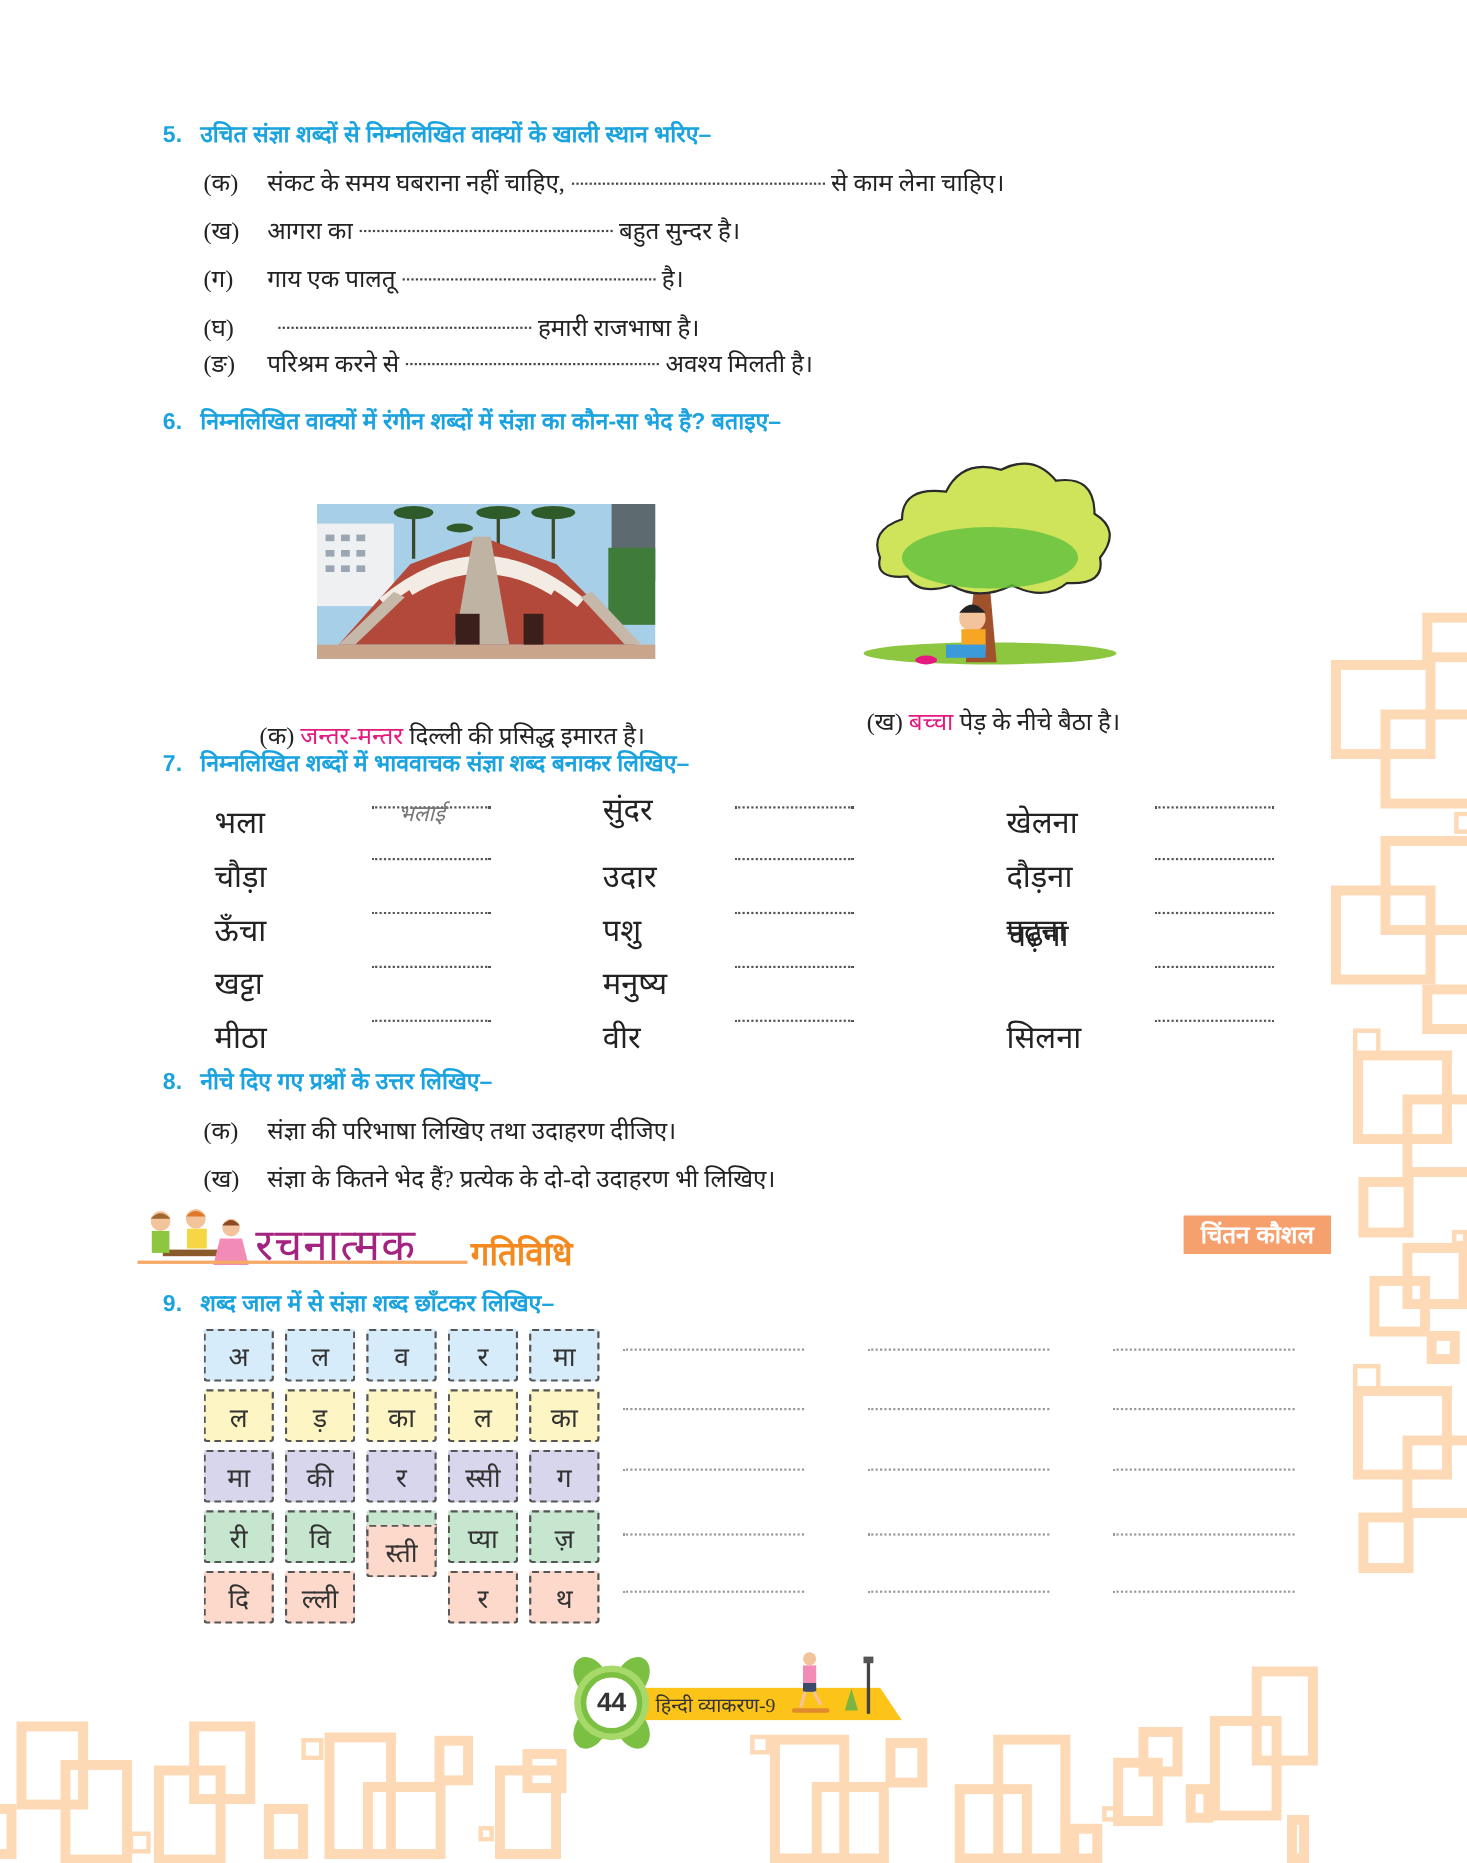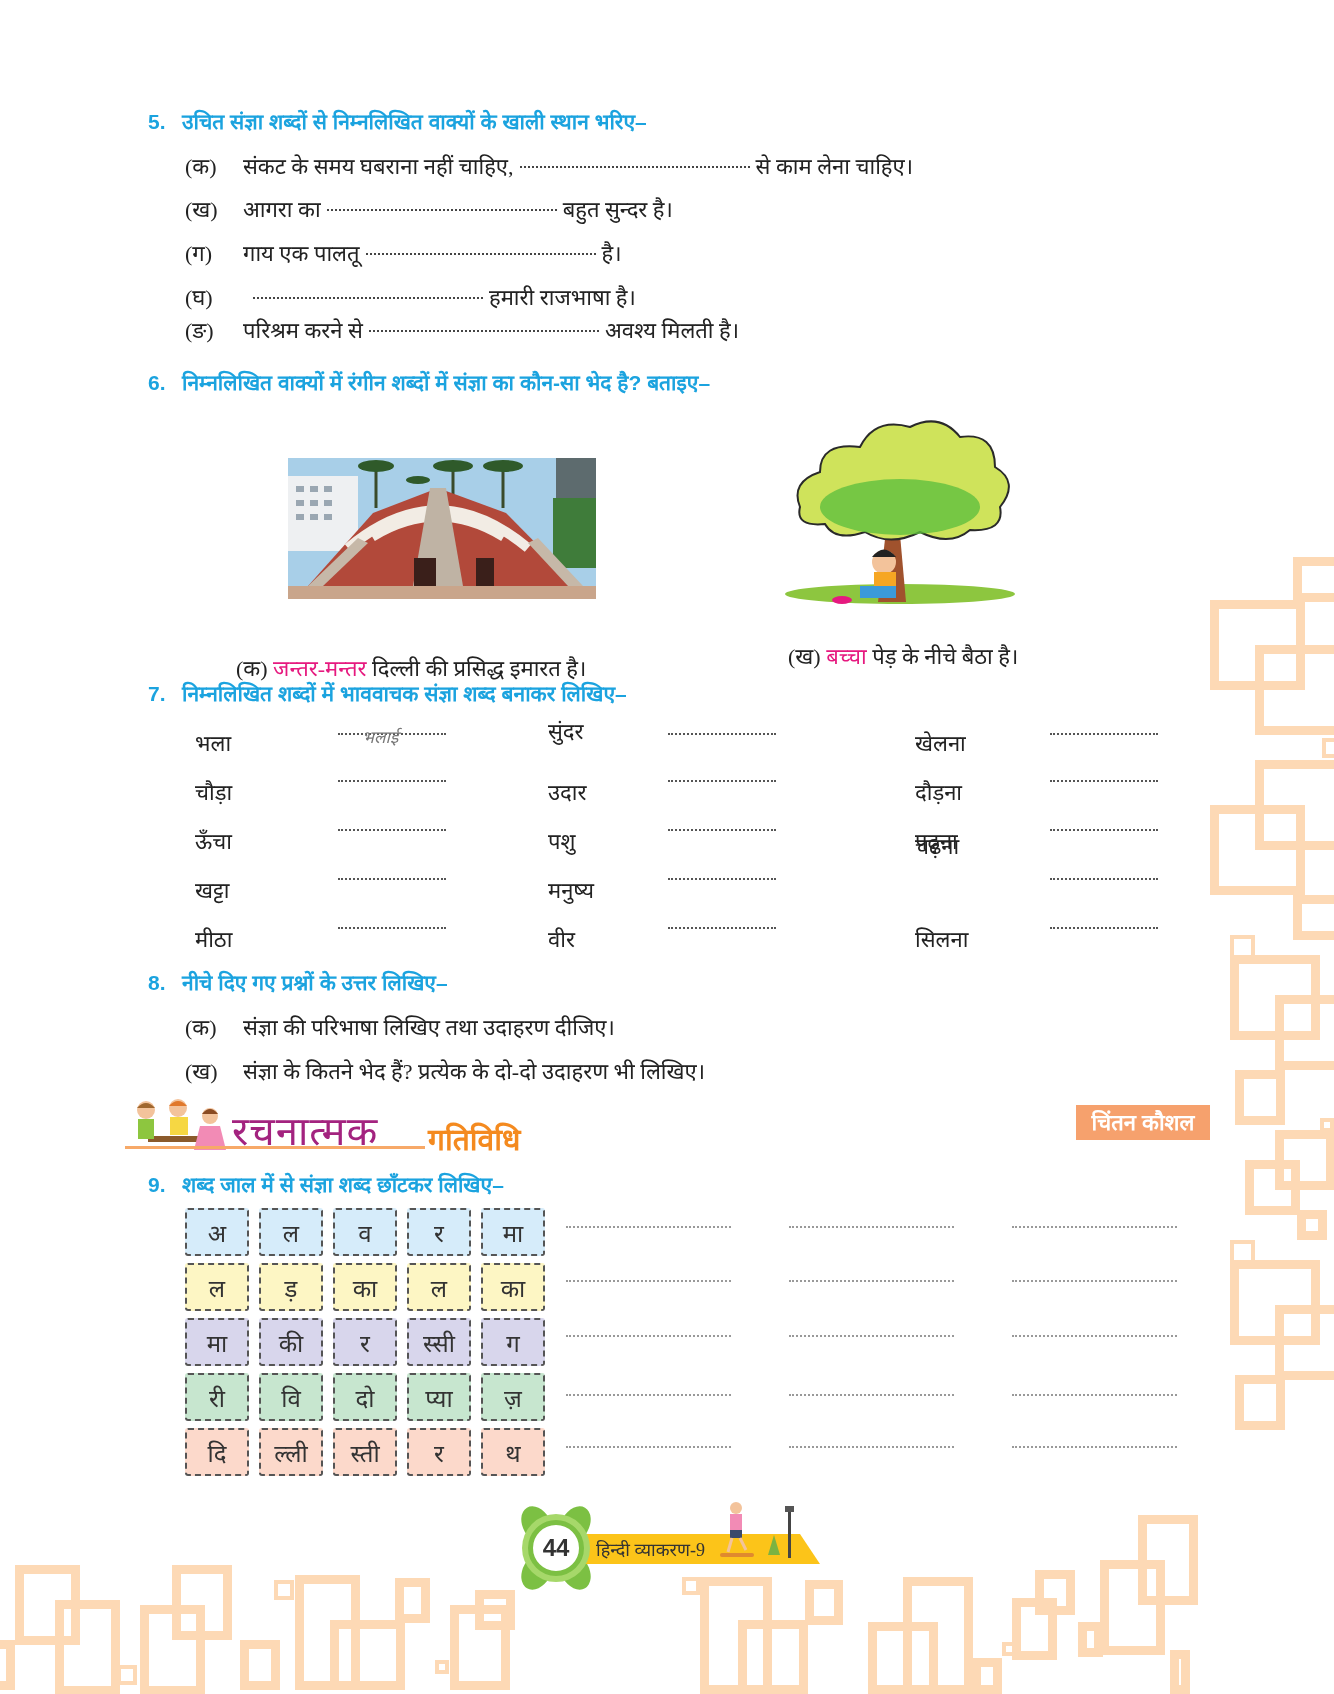--- a/index.html
+++ b/index.html
@@ -10,23 +10,23 @@
   .deco.thin { border-width: 4px; }
 
   .q-title { position: absolute; left: 148px; font-family: "Liberation Sans", "DejaVu Sans", sans-serif;
     font-weight: bold; font-size: 21px; color: #1ba3df; white-space: nowrap; }
   .q-title .num { display: inline-block; width: 34px; }
 
   .line { position: absolute; font-size: 22px; color: #222; white-space: nowrap; }
   .line .mark { display: inline-block; width: 58px; }
   .dots { display: inline-block; border-bottom: 2px dotted #444; vertical-align: 6px; margin: 0 6px; }
 
-  .word { position: absolute; font-size: 22px; color: #222; }
+  .word { position: absolute; font-size: 28px; color: #222; }
   .blank { position: absolute; height: 2px; border-bottom: 2px dotted #555; width: 108px; }
-  .handwrite { position: absolute; font-family: "DejaVu Serif", serif; font-style: italic; color: #777; font-size: 17px; }
+  .handwrite { position: absolute; font-family: "DejaVu Serif", serif; font-style: italic; color: #777; font-size: 20px; }
 
   .pink { color: #e6197f; }
 
   .img-box { position: absolute; overflow: hidden; }
 
   .banner-main { position: absolute; left: 232px; top: 1102px; font-family: "Liberation Sans", "DejaVu Sans", sans-serif;
     font-weight: normal; font-size: 40px; color: #a3237f; letter-spacing: 1px; }
   .banner-sub { position: absolute; left: 428px; top: 1118px; font-family: "Liberation Sans", "DejaVu Sans", sans-serif;
     font-weight: bold; font-size: 30px; color: #f48a1f; }
   .banner-line { position: absolute; left: 125px; top: 1146px; width: 300px; height: 3px; background: #f7a968; }
@@ -298,21 +298,21 @@
     <div class="tile r2" style="left:481px;top:1318px;">ग</div>
 
     <div class="tile r3" style="left:185px;top:1373px;">री</div>
     <div class="tile r3" style="left:259px;top:1373px;">वि</div>
     <div class="tile r3" style="left:333px;top:1373px;">दो</div>
     <div class="tile r3" style="left:407px;top:1373px;">प्या</div>
     <div class="tile r3" style="left:481px;top:1373px;">ज़</div>
 
     <div class="tile r4" style="left:185px;top:1428px;">दि</div>
     <div class="tile r4" style="left:259px;top:1428px;">ल्ली</div>
-    <div class="tile r4" style="left:333px;top:1428px;">स्ती</div>
+    <div class="tile r4" style="left:333px;top:1386px;">स्ती</div>
     <div class="tile r4" style="left:407px;top:1428px;">र</div>
     <div class="tile r4" style="left:481px;top:1428px;">थ</div>
   </div>
 
   <div>
     <div class="ans-line" style="left:566px;top:1226px;"></div>
     <div class="ans-line" style="left:789px;top:1226px;"></div>
     <div class="ans-line" style="left:1012px;top:1226px;"></div>
     <div class="ans-line" style="left:566px;top:1280px;"></div>
     <div class="ans-line" style="left:789px;top:1280px;"></div>

